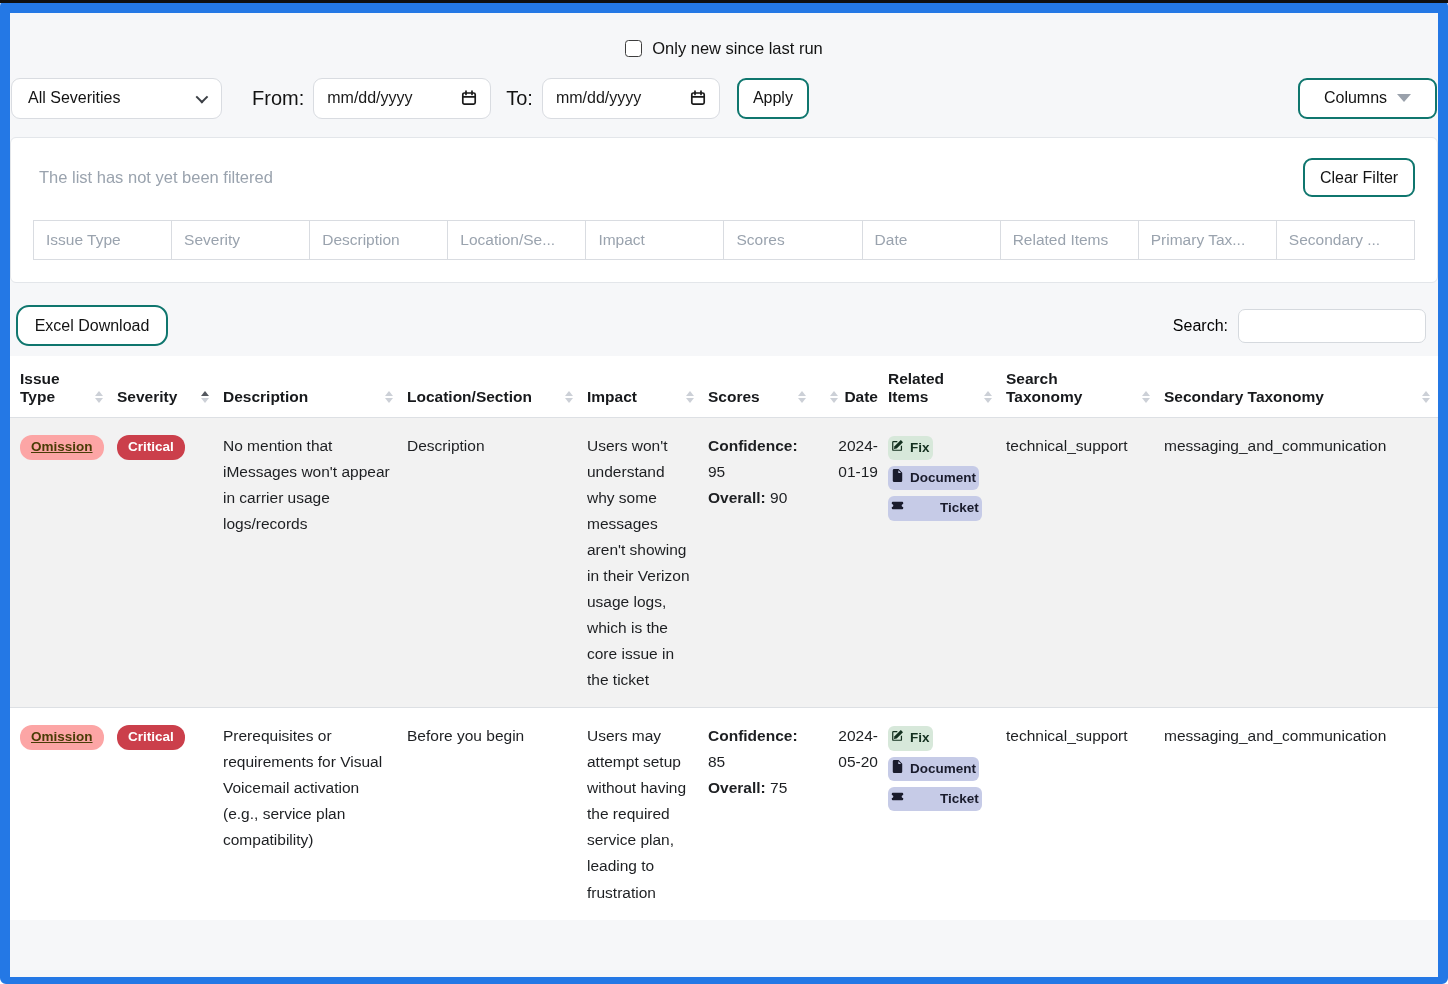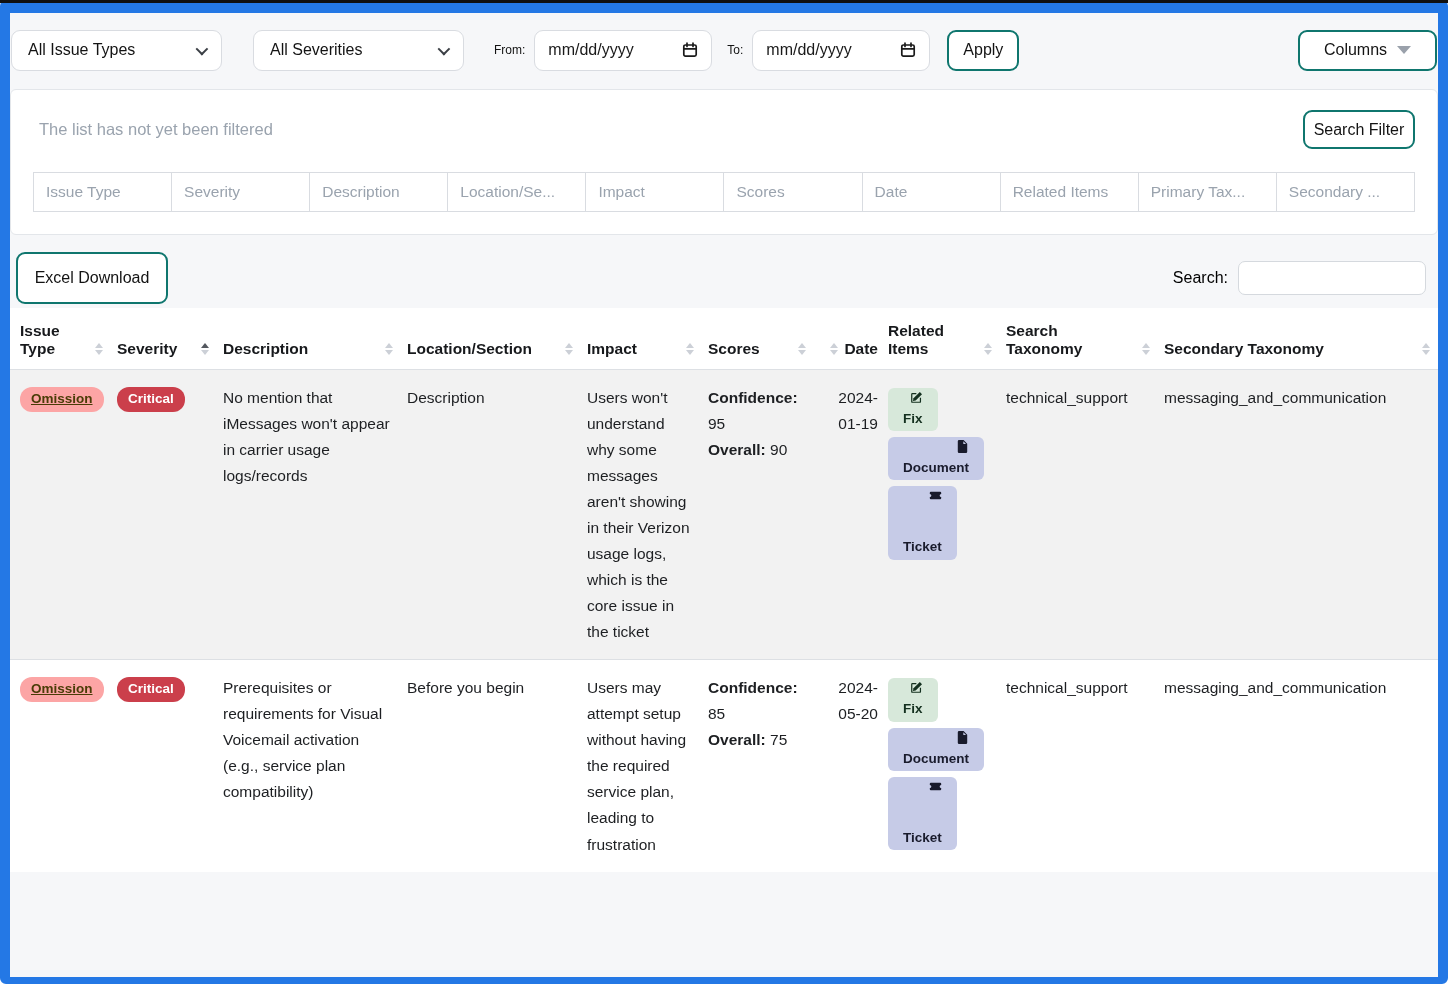--- a/index.html
+++ b/index.html
@@ -14,41 +14,41 @@
   
   .row-checkbox { display: flex; justify-content: center; align-items: center; gap: 10px; padding-top: 22px; height: 48px; }
   .checkbox { width: 17px; height: 17px; border: 1.7px solid #3d3d3d; border-radius: 3.5px; background: #fff; cursor: pointer; }
   .checkbox-label { font-size: 16.5px; color: #131313; }
 
   
   .row-controls { display: flex; align-items: center; margin-top: 16px; height: 42px; padding: 0 1px; }
   .select { display: flex; align-items: center; justify-content: space-between; width: 211px; height: 41px; background: #fff; border: 1px solid #d9dce1; border-radius: 9px; padding: 0 16px; font-size: 16px; color: #131313; cursor: pointer; }
   .select + .select { margin-left: 31px; gap: 28px; }
   .chev { width: 9px; height: 9px; border-right: 2px solid #3b3f45; border-bottom: 2px solid #3b3f45; transform: rotate(45deg) translateY(-2px); }
-  .date-label { font-size: 12px; color: #131313; margin-left: 30px; margin-right: 9px; }
+  .date-label { font-size: 20px; color: #131313; margin-left: 30px; margin-right: 9px; }
   .date-label.to { margin-left: 15px; }
   .date-input { display: flex; align-items: center; justify-content: space-between; width: 178px; height: 41px; background: #fff; border: 1px solid #d9dce1; border-radius: 9px; padding: 0 13px; font-size: 16px; color: #1a1a1a; cursor: text; }
   .cal-icon { width: 16px; height: 16px; color: #1a1a1a; cursor: pointer; }
   .btn { display: inline-flex; align-items: center; justify-content: center; background: #fff; border: 2px solid #0f766e; border-radius: 9px; font-size: 16px; color: #131313; cursor: pointer; font-family: "Liberation Sans", sans-serif; }
   .btn-apply { width: 72px; height: 41px; margin-left: 17px; }
   .btn-columns { width: 139px; height: 41px; margin-left: auto; gap: 10px; text-align: right; }
   .caret-down { width: 0; height: 0; border-left: 7px solid transparent; border-right: 7px solid transparent; border-top: 8px solid #9aa1ab; }
 
   
   .panel { margin-top: 18px; background: #fff; border: 1px solid #e3e6ea; border-radius: 6px; padding: 20px 22px 22px 22px; }
   .panel-head { display: flex; justify-content: space-between; align-items: center; }
   .panel-status { font-size: 16.5px; color: #9aa3ae; padding-left: 6px; }
   .btn-clear { width: 112px; height: 39px; }
   .panel-fields { display: flex; margin-top: 23px; }
   .filter-cell { flex: 1 1 0; height: 40px; border: 1px solid #d9dce1; background: #fff; display: flex; align-items: center; padding: 0 12px; font-size: 15.5px; color: #9aa3ae; white-space: nowrap; overflow: hidden; cursor: text; }
   .filter-cell + .filter-cell { margin-left: -1px; }
 
   
   .toolbar { display: flex; justify-content: space-between; align-items: center; margin-top: 22px; height: 41px; padding: 0 12px 0 6px; }
-  .btn-excel { width: 152px; height: 52px; }
+  .btn-excel { width: 152px; height: 41px; border-radius: 13px; }
   .search-wrap { display: flex; align-items: center; gap: 10px; }
   .search-label { font-size: 16px; color: #000000; }
   .search-input { width: 188px; height: 34px; border: 1px solid #d5d9de; border-radius: 7px; background: #fff; outline: none; padding: 0 8px; font-size: 15px; font-family: "Liberation Sans", sans-serif; }
 
   
   table { width: 100%; border-collapse: collapse; table-layout: fixed; margin-top: 10px; background: #fff; }
   col.c-issue { width: 101px; } col.c-sev { width: 106px; } col.c-desc { width: 184px; }
   col.c-loc { width: 180px; } col.c-impact { width: 121px; } col.c-scores { width: 112px; }
   col.c-date { width: 68px; } col.c-rel { width: 118px; } col.c-ptax { width: 158px; }
   th { vertical-align: bottom; padding: 14px 8px 11px 6px; text-align: left; font-size: 15.5px; font-weight: 700; color: #17191c; border-bottom: 1px solid #dde0e4; cursor: pointer; }
@@ -64,41 +64,41 @@
   tr.r-even td { background: #f2f2f2; }
   tr.r-odd td { background: #ffffff; border-top: 1px solid #dde0e4; }
   td.right, th.right { text-align: right; padding-right: 4px; }
 
   .pill { display: inline-block; padding: 4px 11px; border-radius: 12px; font-size: 13.5px; font-weight: 700; line-height: 1.25; }
   .pill-omission { background: #fca5a5; color: #4a3c06; text-decoration: underline; }
   .pill-critical { background: #cb3f4b; color: #ffffff; }
 
   .score-label { font-weight: 700; }
   .chips { display: flex; flex-direction: column; align-items: flex-start; gap: 6px; padding-top: 3px; }
-  .chip { display: inline-flex; align-items: flex-end; gap: 6px; padding: 3px 15px; border-radius: 6px; font-size: 13.5px; font-weight: 700; line-height: 1.35; cursor: pointer; flex-direction: column; }
+  .chip { display: inline-flex; align-items: flex-start; gap: 6px; padding: 3px 3px; border-radius: 6px; font-size: 13.5px; font-weight: 700; line-height: 1.35; cursor: pointer; }
   .chip svg { width: 13px; height: 13px; flex: 0 0 auto; }
   .chip-fix { background: #d7e8da; color: #14301f; }
   .chip-doc { background: #c6cbe7; color: #191b2c; }
   .chip-ticket { background: #c6cbe7; color: #191b2c; gap: 36px; }
 </style>
 </head>
 <body>
 
 <div class="screen">
   <div class="top-dark"></div>
   <div class="blue-frame"></div>
 
   <div class="content">
 
+    <div class="row-checkbox">
+      <span class="checkbox"></span>
+      <span class="checkbox-label">Only new since last run</span>
+    </div>
 
     <div class="row-controls">
-      <div class="select">
-        <span>All Issue Types</span>
-        <span class="chev"></span>
-      </div>
       <div class="select">
         <span>All Severities</span>
         <span class="chev"></span>
       </div>
       <span class="date-label">From:</span>
       <div class="date-input">
         <span>mm/dd/yyyy</span>
         <svg class="cal-icon" viewBox="0 0 16 16" fill="none" stroke="currentColor" stroke-width="1.7" stroke-linecap="round">
           <rect x="1.8" y="3" width="12.4" height="11.2" rx="1.6"></rect>
             <path d="M5 1.2v3.2M11 1.2v3.2M1.8 6.8h12.4"></path>
@@ -115,21 +115,21 @@
       <button class="btn btn-apply">Apply</button>
       <button class="btn btn-columns">
         <span>Columns</span>
         <span class="caret-down"></span>
       </button>
     </div>
 
     <div class="panel">
       <div class="panel-head">
         <span class="panel-status">The list has not yet been filtered</span>
-        <button class="btn btn-clear">Search Filter</button>
+        <button class="btn btn-clear">Clear Filter</button>
       </div>
       <div class="panel-fields">
         <div class="filter-cell">Issue Type</div>
         <div class="filter-cell">Severity</div>
         <div class="filter-cell">Description</div>
         <div class="filter-cell">Location/Se...</div>
         <div class="filter-cell">Impact</div>
         <div class="filter-cell">Scores</div>
         <div class="filter-cell">Date</div>
         <div class="filter-cell">Related Items</div>

